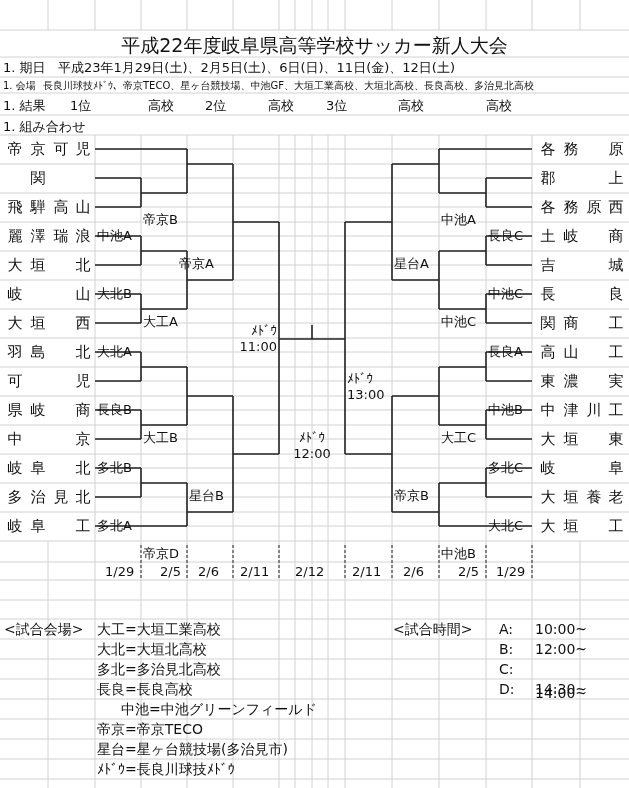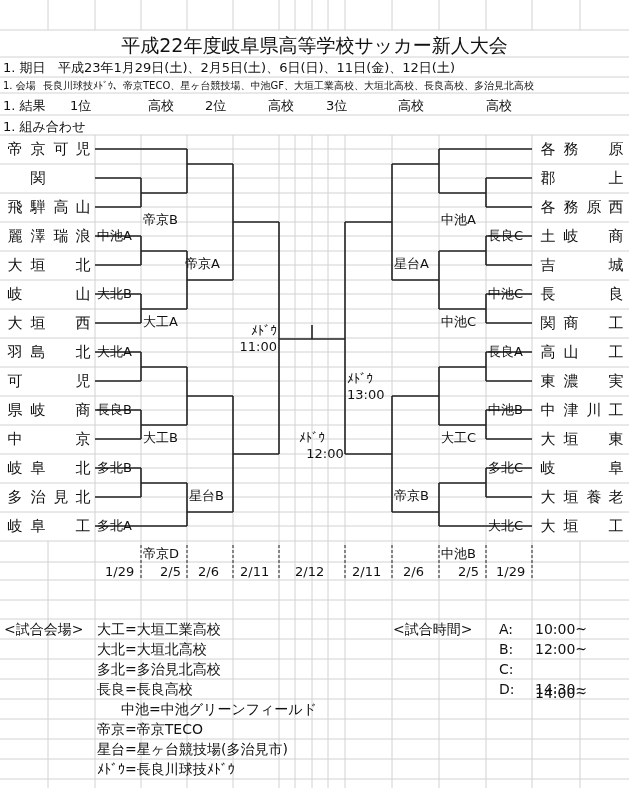--- a/index.html
+++ b/index.html
@@ -414,27 +414,27 @@
 <div class="lbl" style="left:97px;top:180px;">中池A</div>
 <div class="lbl" style="left:97px;top:238px;">大北B</div>
 <div class="lbl" style="left:97px;top:296px;">大北A</div>
 <div class="lbl" style="left:97px;top:354px;">長良B</div>
 <div class="lbl" style="left:97px;top:412px;">多北B</div>
 <div class="lbl" style="left:97px;top:470px;">多北A</div>
 <div class="lbl" style="left:143px;top:164px;">帝京B</div>
 <div class="lbl" style="left:143px;top:266px;">大工A</div>
 <div class="lbl" style="left:143px;top:382px;">大工B</div>
 <div class="lbl" style="left:143px;top:498px;">帝京D</div>
-<div class="lbl" style="left:185px;top:208px;">帝京A</div>
+<div class="lbl" style="left:179px;top:208px;">帝京A</div>
 <div class="lbl" style="left:189px;top:440px;">星台B</div>
 <div class="lbl-time" style="left:233px;width:44px;top:323px;">ﾒﾄﾞｳ</div>
 <div class="lbl-time" style="left:233px;width:44px;top:339px;">11:00</div>
 
 <div class="lbl" style="left:279px;width:66px;text-align:center;top:382px;">ﾒﾄﾞｳ</div>
-<div class="lbl" style="left:279px;width:66px;text-align:center;top:398px;padding-left:13px;">12:00</div>
+<div class="lbl" style="left:279px;width:66px;text-align:center;top:398px;">12:00</div>
 
 <div class="lbl" style="left:347px;top:323px;">ﾒﾄﾞｳ</div>
 <div class="lbl" style="left:347px;top:339px;">13:00</div>
 <div class="lbl" style="left:394px;top:208px;">星台A</div>
 <div class="lbl" style="left:394px;top:440px;">帝京B</div>
 <div class="lbl" style="left:441px;top:164px;">中池A</div>
 <div class="lbl" style="left:441px;top:266px;">中池C</div>
 <div class="lbl" style="left:441px;top:382px;">大工C</div>
 <div class="lbl" style="left:441px;top:498px;">中池B</div>
 <div class="lbl" style="left:488px;top:180px;">長良C</div>

